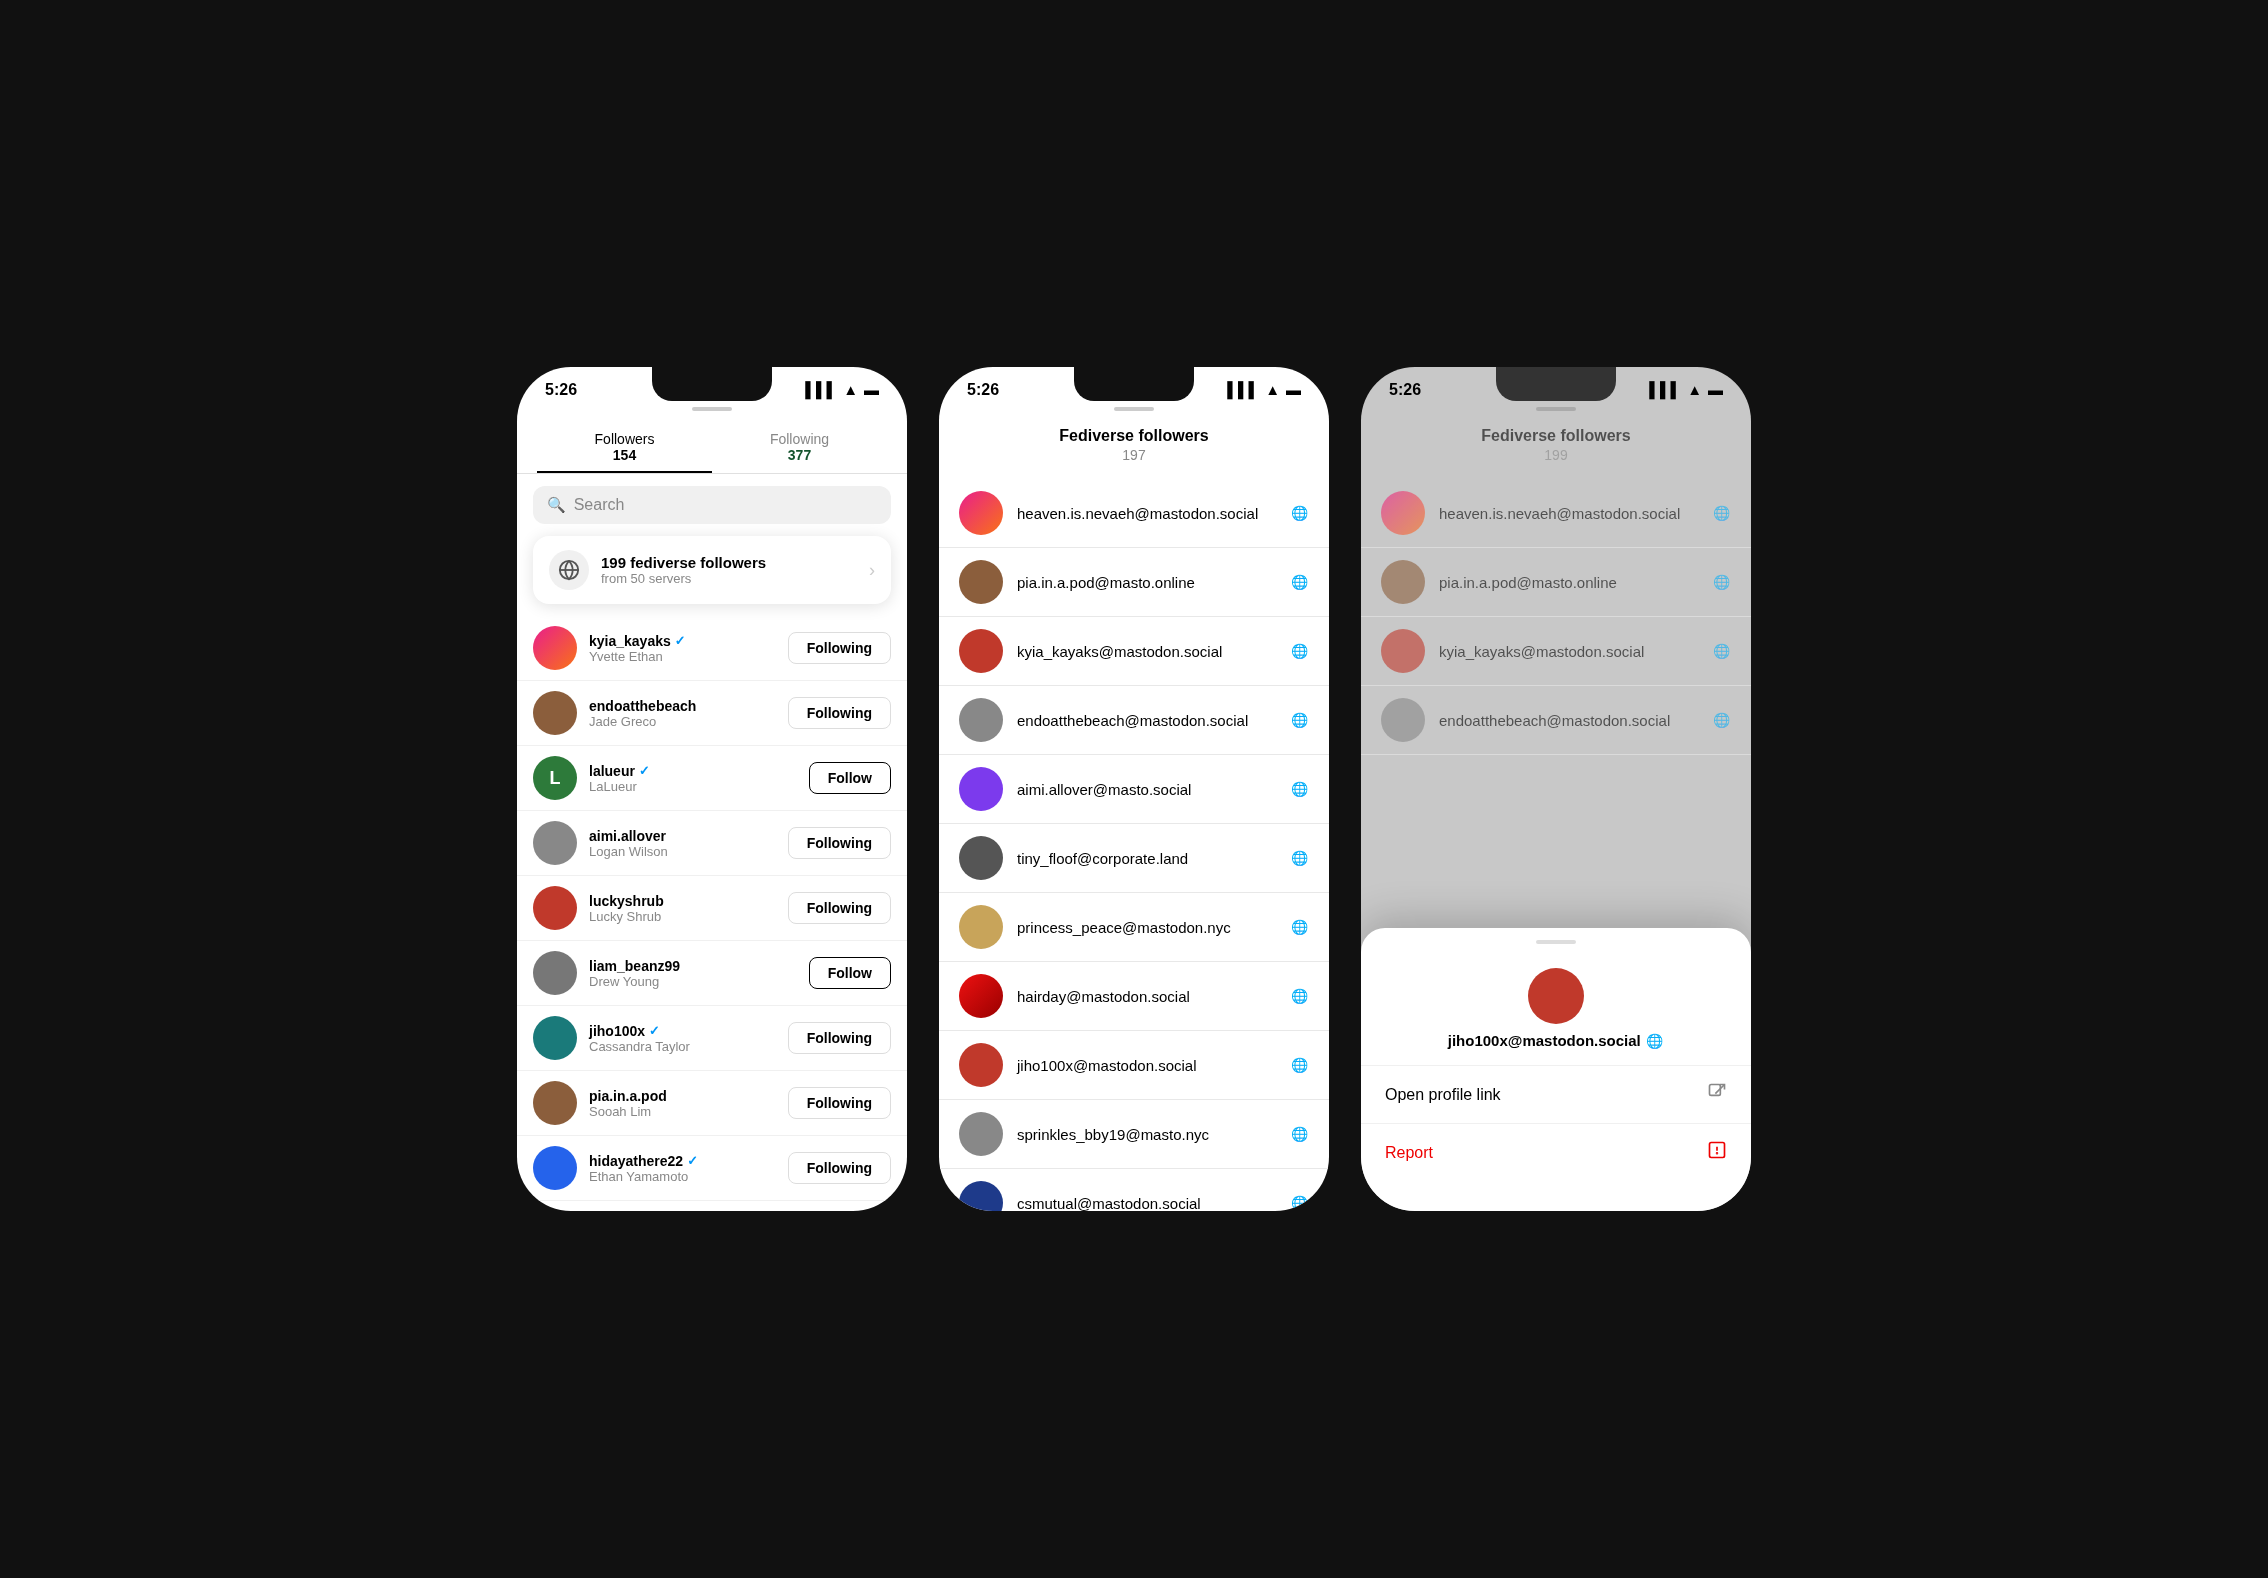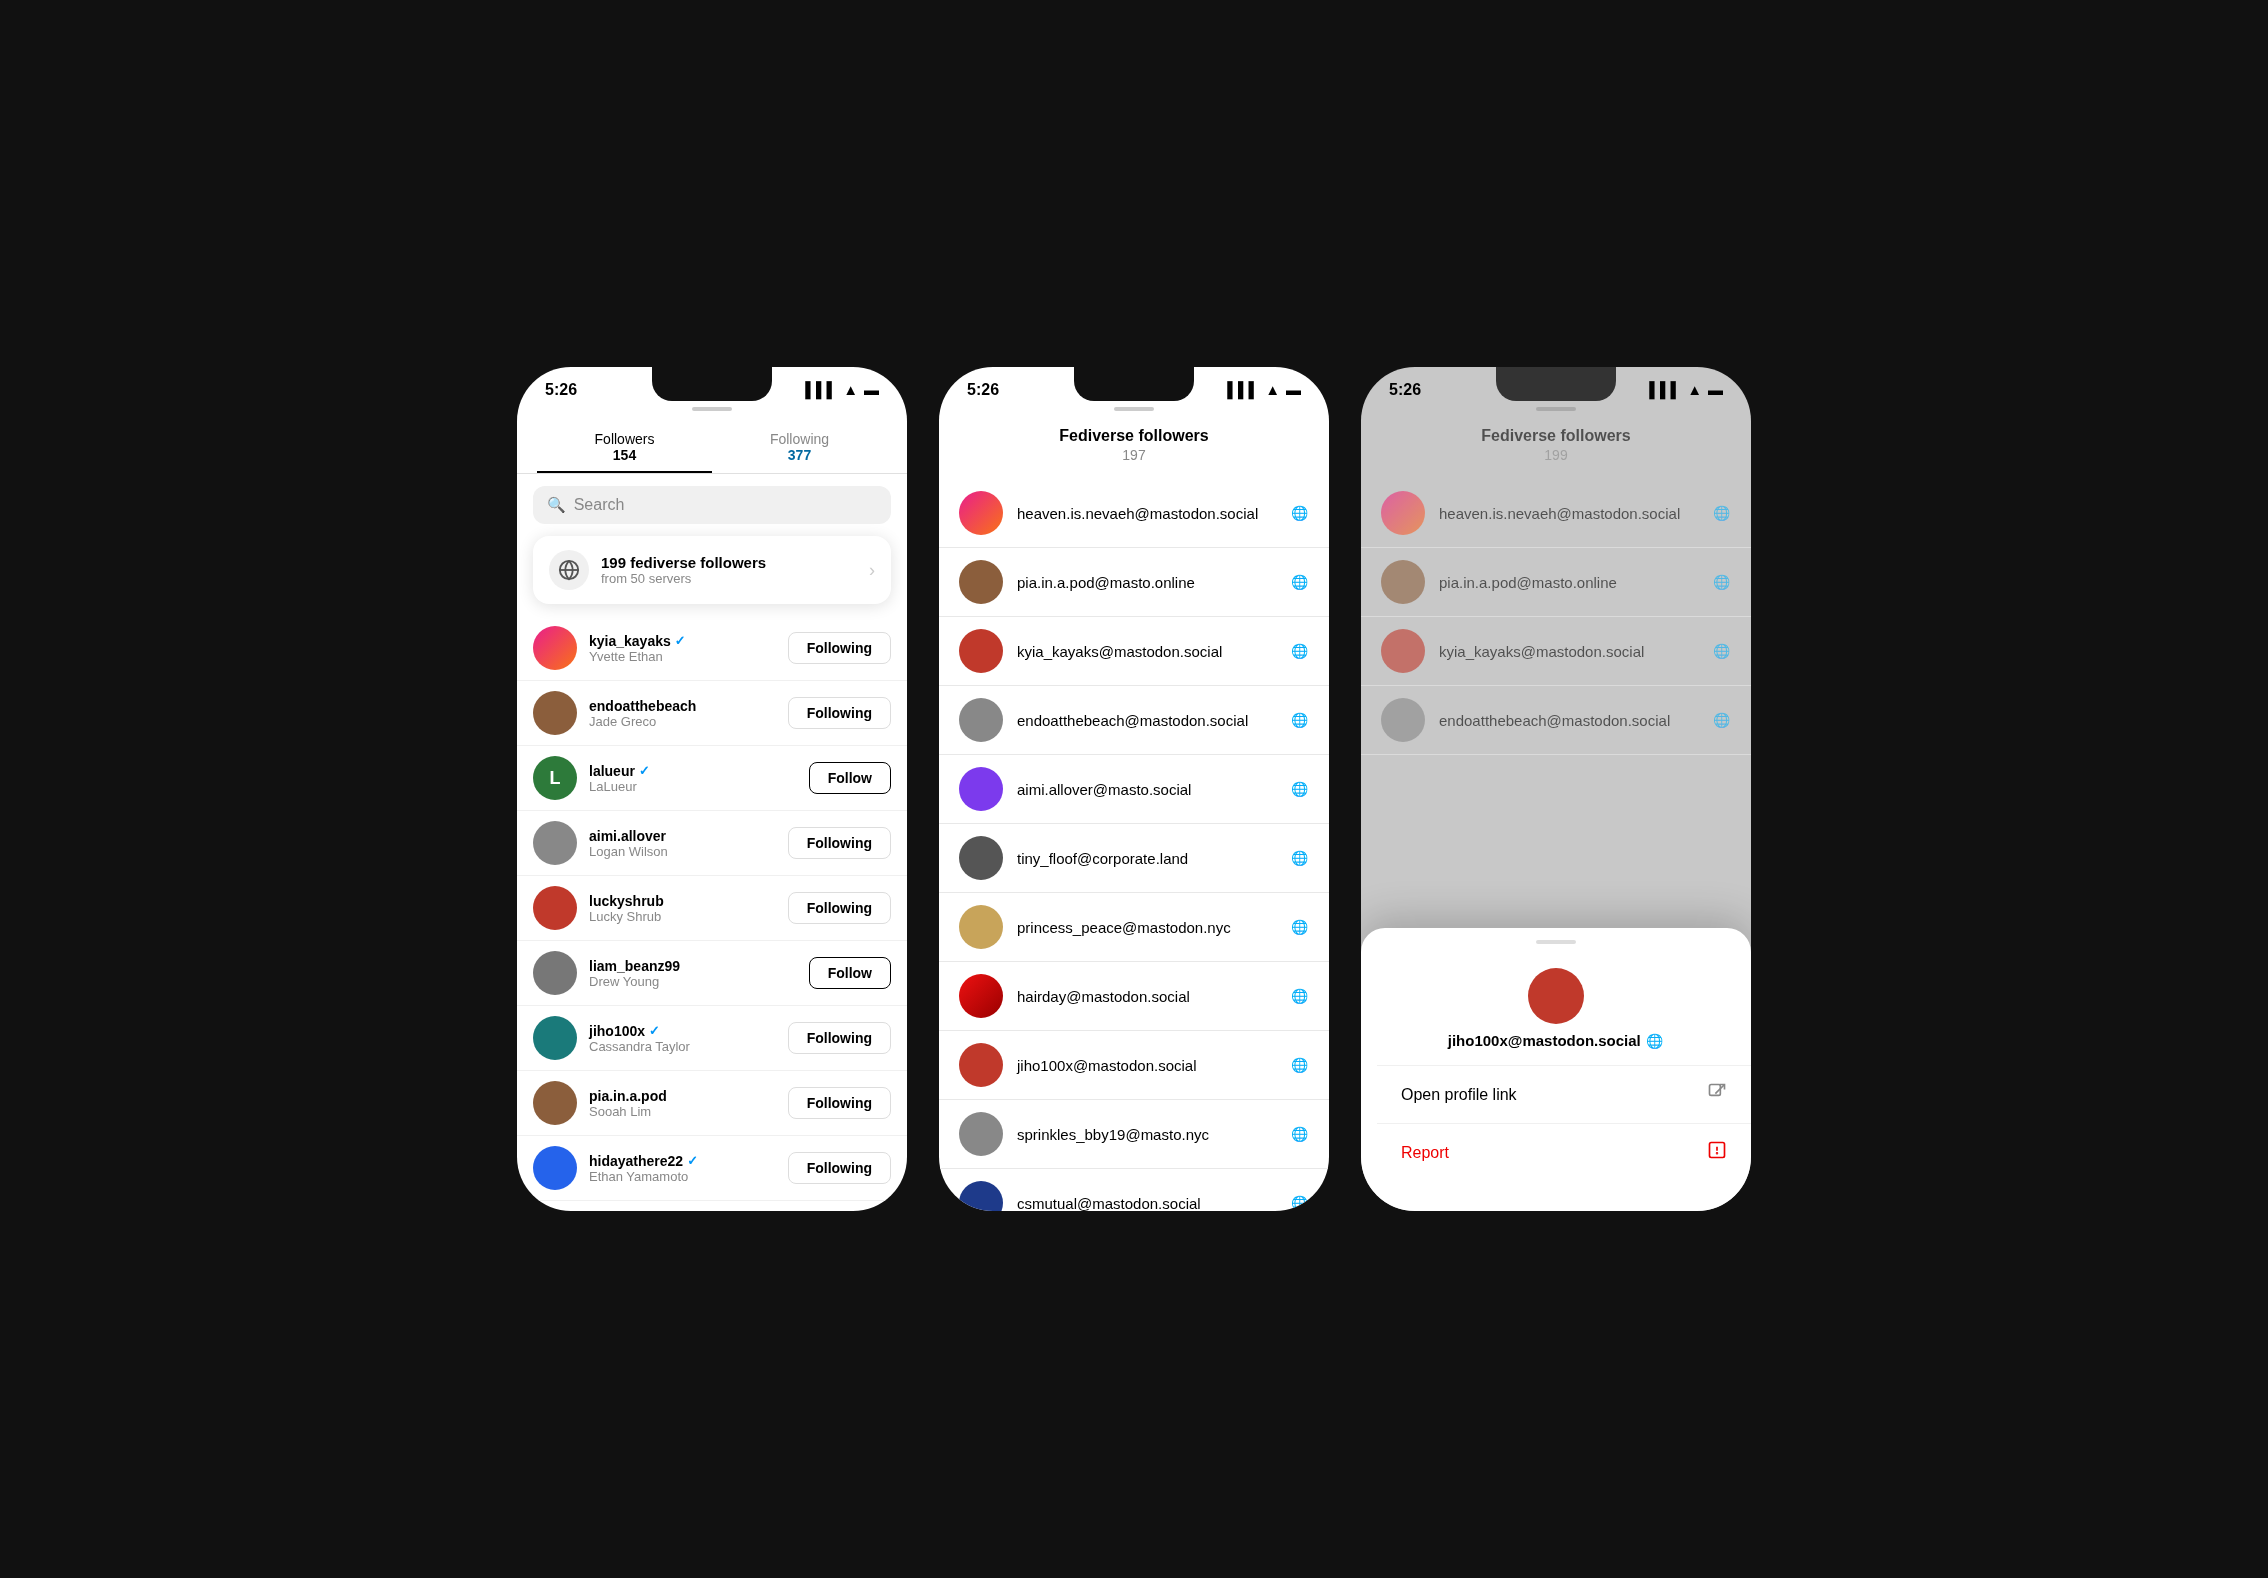--- a/index.html
+++ b/index.html
@@ -43,21 +43,21 @@
       padding: 0 20px;
     }
     .tab {
       flex: 1;
       text-align: center;
       padding: 12px 0 10px;
       cursor: pointer;
       position: relative;
     }
     .tab-label { font-size: 14px; color: #888; font-weight: 500; }
-    .tab-count { font-size: 14px; color: #0369a1; font-weight: 600; }
+    .tab-count { font-size: 14px; color: #14532d; font-weight: 600; }
     .tab.active .tab-label,
     .tab.active .tab-count { color: #000; }
     .tab.active::after {
       content: '';
       position: absolute;
       bottom: 0;
       left: 0; right: 0;
       height: 2px;
       background: #000;
     }
@@ -198,21 +198,20 @@
       color: #fff;
     }
     .sheet-username { font-size: 15px; font-weight: 600; color: #000; display: flex; align-items: center; gap: 6px; }
     .sheet-action {
       display: flex;
       align-items: center;
       justify-content: space-between;
       padding: 16px 24px;
       border-top: 0.5px solid #f0f0f0;
       cursor: pointer;
-      margin-left: 16px;
     }
     .sheet-action-label { font-size: 16px; color: #000; font-weight: 400; }
     .sheet-action-label.red { color: #e00; }
     .sheet-action-icon { font-size: 20px; color: #888; }
     .sheet-action-icon.red { color: #e00; }
     .beta-note {
       padding: 12px 24px;
       border-top: 0.5px solid #f0f0f0;
     }
     .beta-text { font-size: 12px; color: #888; line-height: 1.5; }

